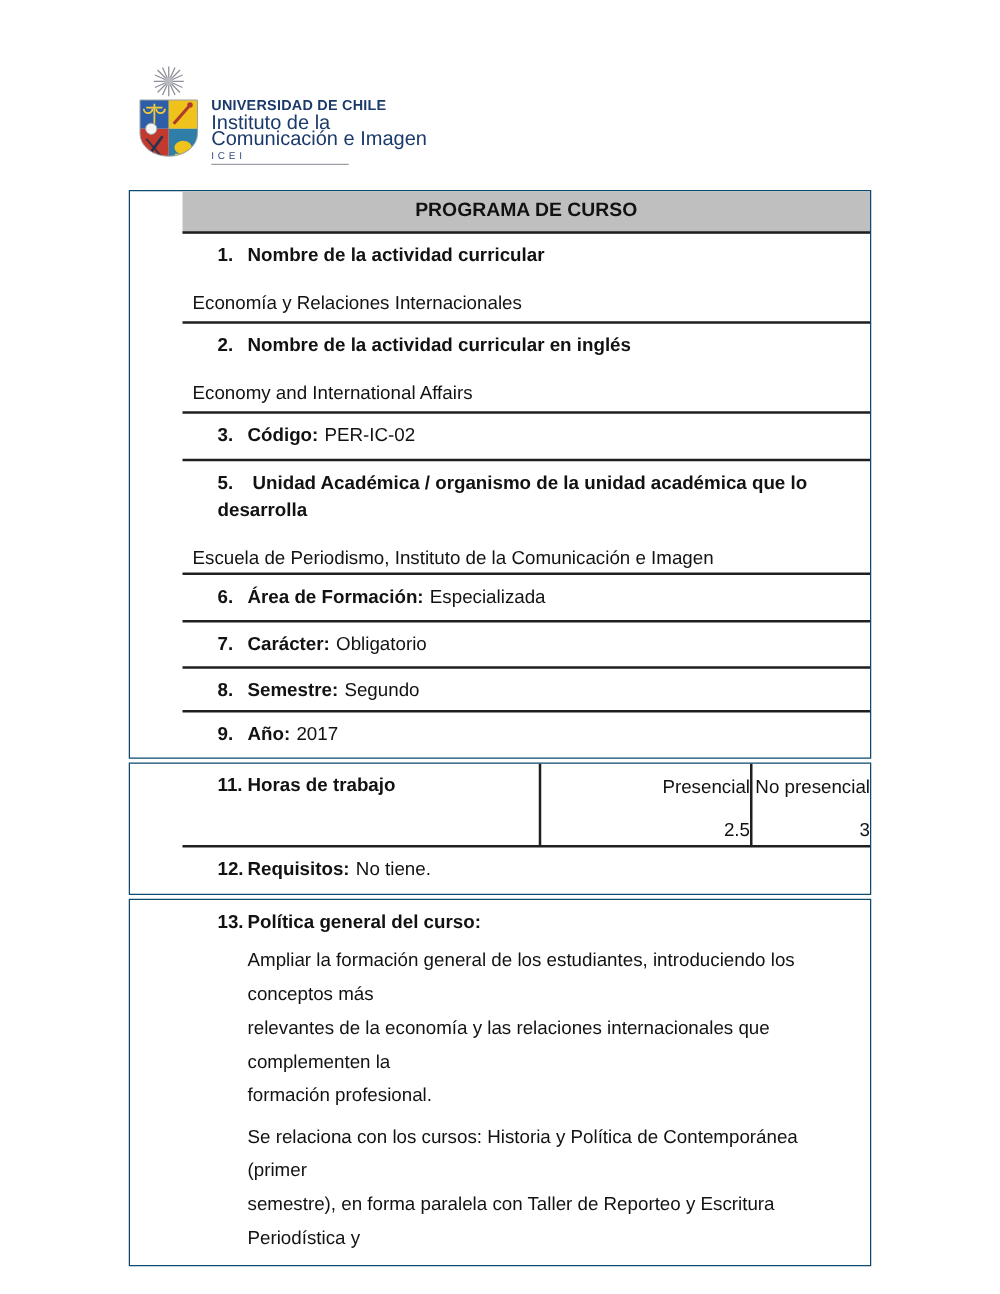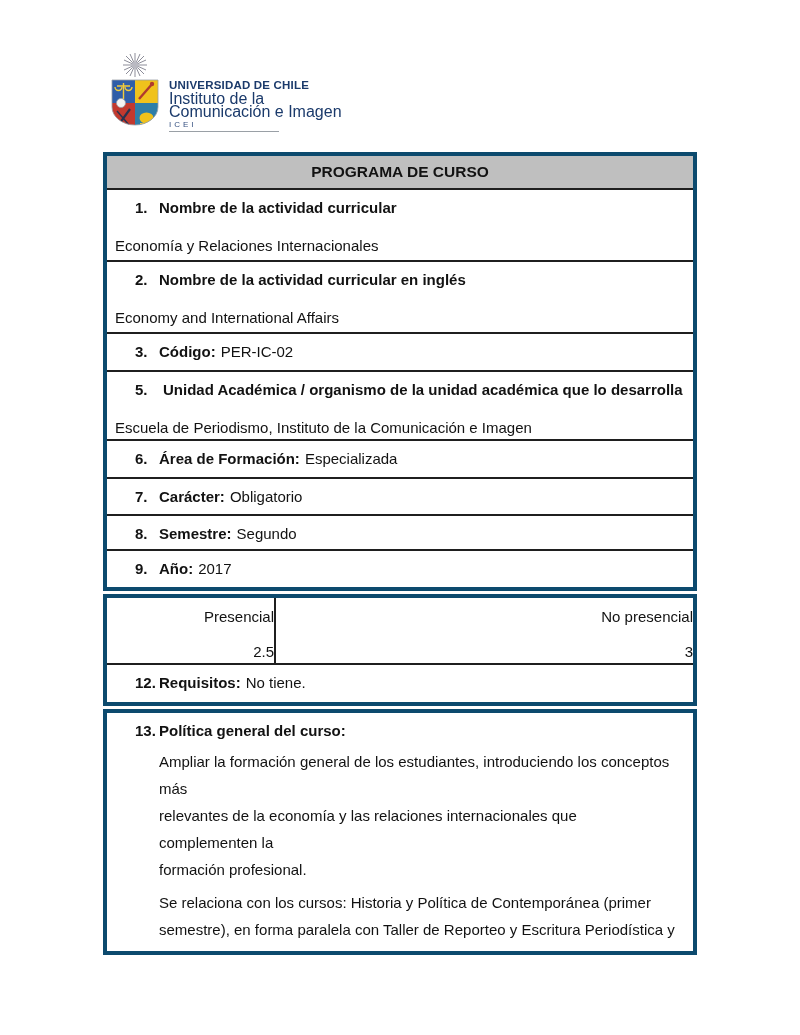--- a/index.html
+++ b/index.html
@@ -10,21 +10,21 @@
   
   .logo{position:absolute;left:110px;top:53px;display:flex;align-items:flex-start;}
   .crest{width:50px;height:80px;flex:0 0 auto;}
   .logo-text{margin-left:9px;padding-top:26px;color:#1B3A6B;}
   .logo-uni{font-size:11.5px;font-weight:bold;line-height:13px;letter-spacing:0.2px;}
   .logo-line{font-size:16px;line-height:13px;}
   .logo-acronym{font-size:8px;letter-spacing:3px;line-height:10px;margin-top:2px;color:#355080;}
   .logo-rule{width:110px;height:1px;background:#9aa0a6;margin-top:1px;}
   
   .doc{position:absolute;left:103px;top:152px;width:594px;}
-  .section{border:4px solid #0c4a6e;background:#fff;box-sizing:border-box;}
+  .section{border:1px solid #0c4a6e;background:#fff;box-sizing:border-box;padding-left:42px;}
   .section + .section{margin-top:3px;}
   .row{box-sizing:border-box;border-bottom:2px solid #1f1f1f;font-size:15px;line-height:22px;}
   .row:last-child{border-bottom:none;}
   .header-row{min-height:34px;background:#BFBFBF;text-align:center;font-weight:bold;font-size:15.5px;padding-top:5px;}
   .title-line{padding:7px 10px 0 28px;font-weight:bold;}
   .num{display:inline-block;width:24px;font-weight:bold;}
   .gap5 .num{width:28px;}
   .value-inline{font-weight:normal;margin-left:5px;}
   .value-inline.wide{margin-left:10px;}
   .row-value{padding:16px 10px 0 8px;font-weight:normal;}
@@ -154,20 +154,25 @@
       <div class="row h36">
         <div class="title-line">
           <span class="num">9.</span><span>Año:</span><span class="value-inline">2017</span>
         </div>
       </div>
 
     </div>
 
     <div class="section">
       <div class="row h67 hours">
+        <div class="hours-label">
+          <div class="title-line">
+            <span class="num">11.</span><span>Horas de trabajo</span>
+          </div>
+        </div>
         <div class="hours-col">
           <div class="hours-head">Presencial</div>
           <div class="hours-val">2.5</div>
         </div>
         <div class="hours-col last">
           <div class="hours-head">No presencial</div>
           <div class="hours-val">3</div>
         </div>
       </div>
 

